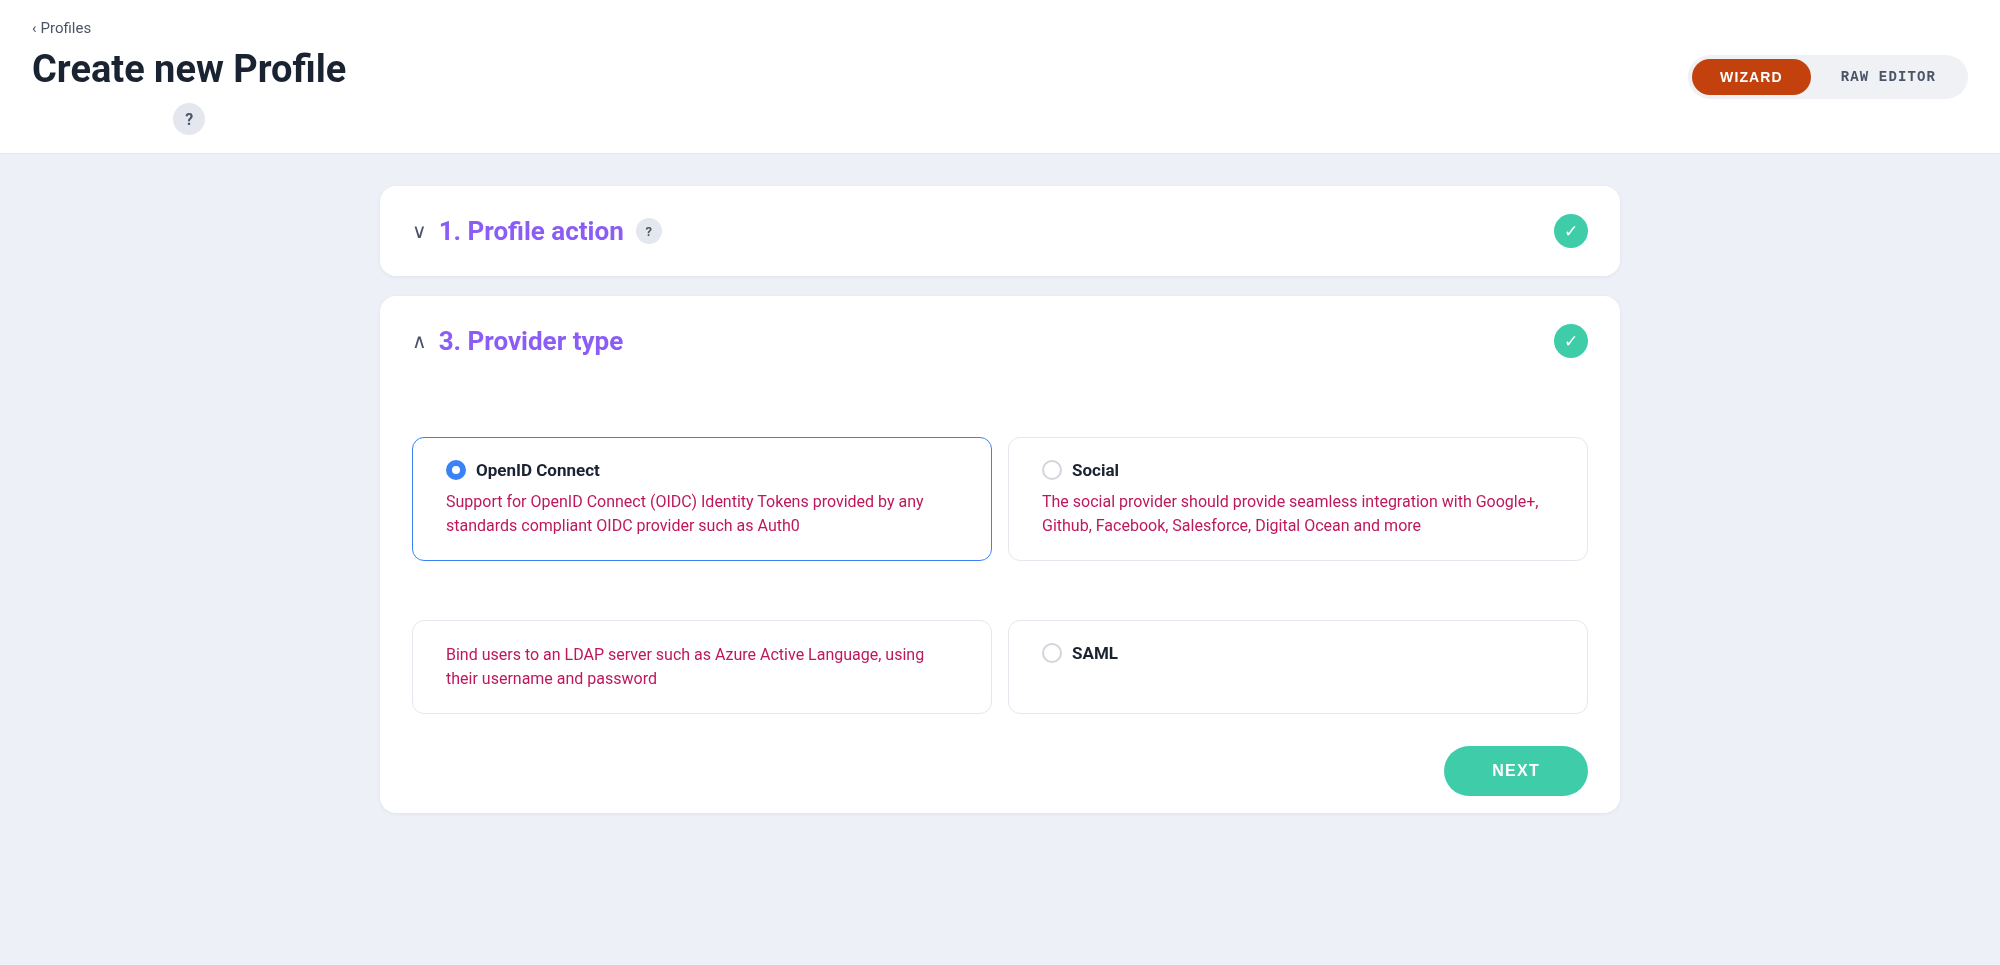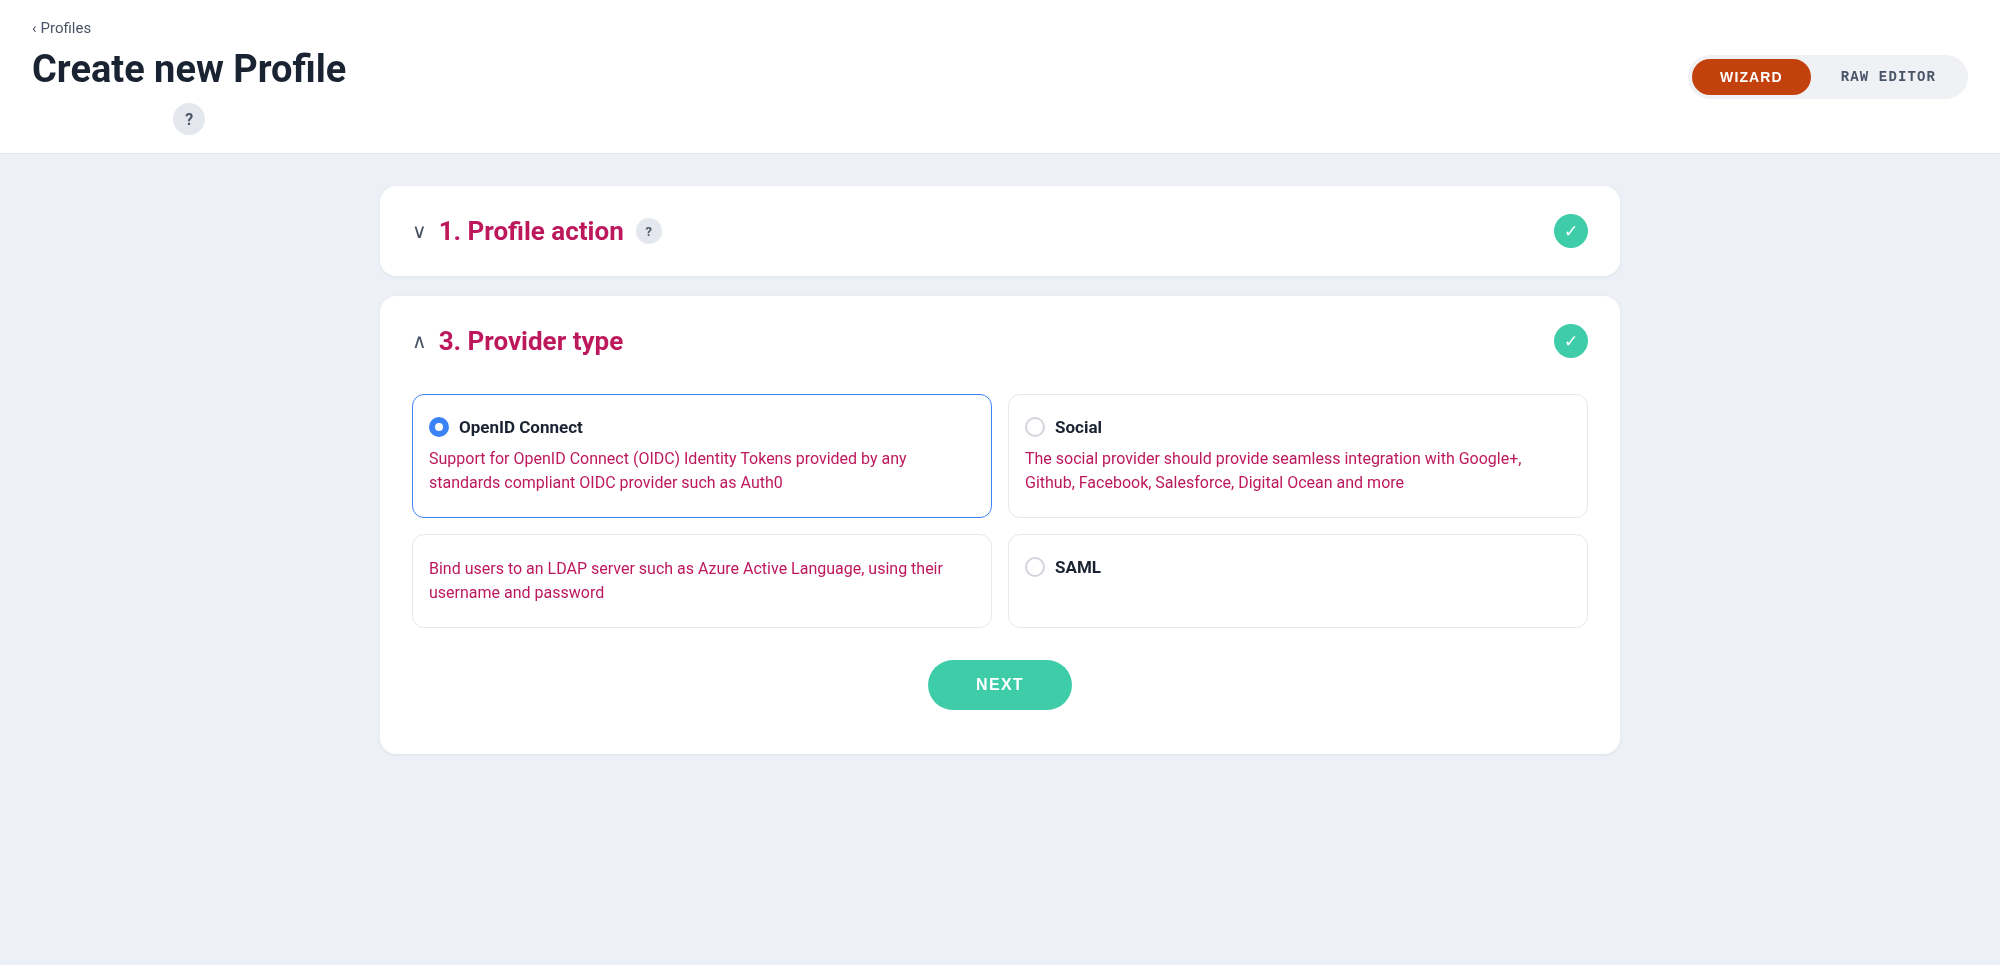--- a/index.html
+++ b/index.html
@@ -113,21 +113,21 @@
     }
 
     .chevron-icon {
       font-size: 20px;
       color: #4a5568;
     }
 
     .section-title {
       font-size: 26px;
       font-weight: 700;
-      color: #be185d;
+      color: #8b5cf6;
     }
 
     .section-help-icon {
       width: 26px;
       height: 26px;
       border-radius: 50%;
       background: #e5e7ef;
       display: flex;
       align-items: center;
       justify-content: center;
@@ -153,23 +153,24 @@
     .provider-grid {
       display: grid;
       grid-template-columns: 1fr 1fr;
       gap: 16px;
       padding: 8px 32px 32px 32px;
     }
 
     .provider-card {
       border: 1.5px solid #e5e7ef;
       border-radius: 12px;
-      padding: 22px 16px;
+      padding: 22px 33px;
       cursor: pointer;
       transition: border-color 0.2s;
+      margin-top: 43px;
     }
     .provider-card.selected {
       border-color: #3b82f6;
     }
 
     .provider-card-header {
       display: flex;
       align-items: center;
       gap: 10px;
       margin-bottom: 10px;
@@ -205,22 +206,22 @@
 
     .provider-desc {
       font-size: 16px;
       color: #be185d;
       line-height: 1.5;
     }
 
     
     .bottom-row {
       display: flex;
-      justify-content: center;
-      padding: 0 32px 44px 32px;
+      justify-content: flex-end;
+      padding: 0 32px 17px 32px;
     }
 
     .next-btn {
       background: #3fcca8;
       color: white;
       border: none;
       border-radius: 50px;
       padding: 16px 48px;
       font-size: 16px;
       font-weight: 700;

